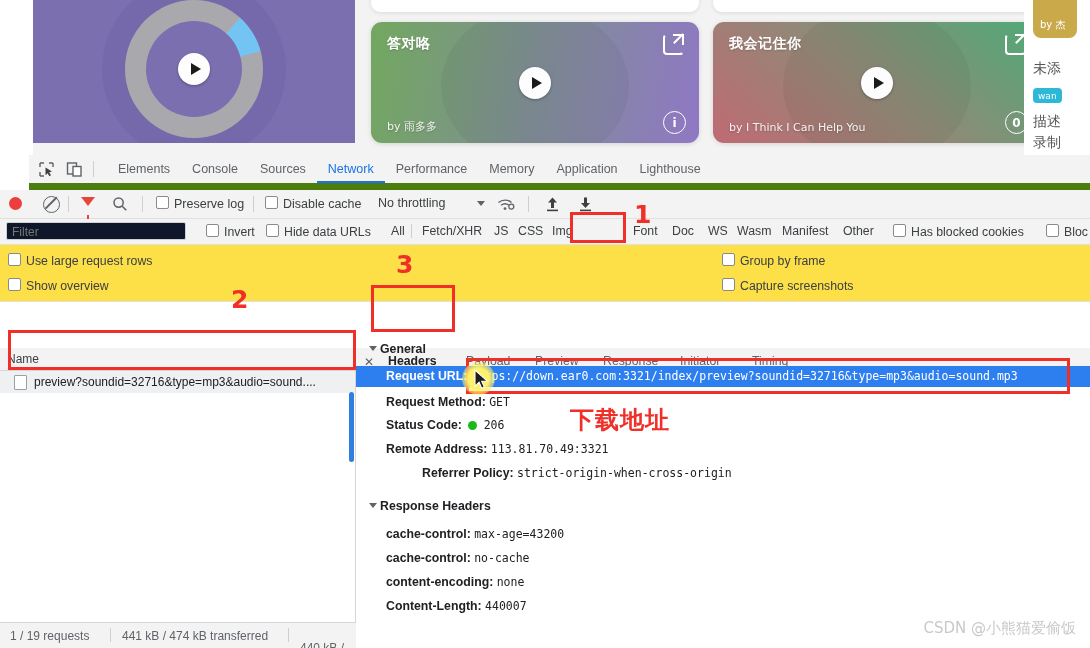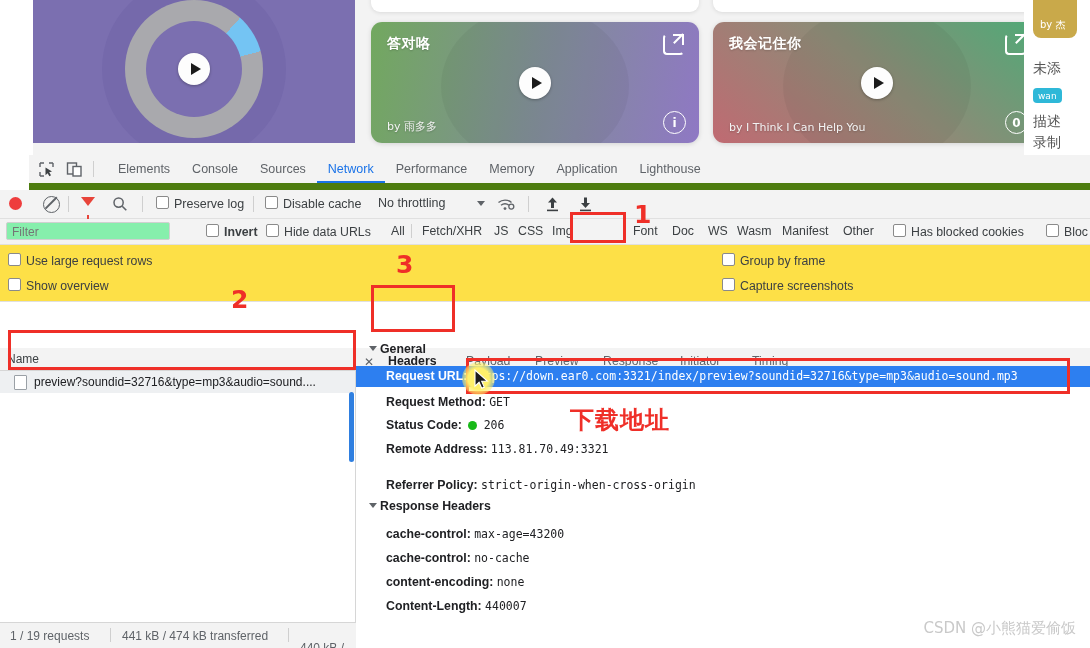--- a/index.html
+++ b/index.html
@@ -116,22 +116,22 @@
   .funnel::after{content:"";position:absolute;left:-1.2px;top:9px;width:2.4px;height:4px;background:#e8443a;}
   .srch{position:absolute;left:112px;top:6px;width:16px;height:16px;cursor:pointer;}
   .cbx{display:inline-block;width:11px;height:11px;border:1px solid #8a8a8a;border-radius:2px;background:#fff;vertical-align:-1px;margin-right:5px;}
   .tb-item{position:absolute;top:6px;color:#3c4043;font-size:12.5px;white-space:nowrap;cursor:pointer;}
   .tb-plain{position:absolute;top:6px;color:#3c4043;font-size:12.5px;white-space:nowrap;}
   .caret-dn{position:absolute;top:11px;width:0;height:0;border-left:4px solid transparent;border-right:4px solid transparent;border-top:5px solid #5f6368;cursor:pointer;}
   .wifi-ico{position:absolute;left:497px;top:7px;width:18px;height:14px;cursor:pointer;}
   .arrow-ico{position:absolute;top:6px;width:15px;height:16px;cursor:pointer;}
 
   .dt-filterbar{position:relative;height:25px;background:#f3f3f3;border-bottom:1px solid #e0e0e0;}
-  .filter-input{position:absolute;left:6px;top:3px;width:164px;height:18px;border:1px solid #d0d0d0;border-radius:2px;
-    background:#86efac;font-size:12px;color:#757575;padding:0 5px;line-height:18px;cursor:text;box-sizing:border-box;}
+  .filter-input{position:absolute;left:6px;top:3px;width:180px;height:18px;border:1px solid #d0d0d0;border-radius:2px;
+    background:#0f172a;font-size:12px;color:#757575;padding:0 5px;line-height:18px;cursor:text;box-sizing:border-box;}
   .ftype{position:absolute;top:4px;font-size:12.3px;color:#3c4043;cursor:pointer;padding:1px 5px;border-radius:8px;white-space:nowrap;}
   .ftype.sel{background:#0ea5e9;color:#202124;margin-top:33px;}
   .fsep{position:absolute;top:5px;width:1px;height:14px;background:#cfcfcf;}
 
   .dt-optsbar{position:relative;height:56px;background:#fde047;border-bottom:1px solid #e0e0e0;}
   .opt{position:absolute;font-size:12.3px;color:#3c4043;cursor:pointer;white-space:nowrap;}
 
   
   .split{position:absolute;left:0;top:193px;width:1090px;height:278px;}
   .list-pane{position:absolute;left:0;top:0;width:355px;height:278px;background:#fff;border-right:1px solid #d6d6d6;}
@@ -314,21 +314,21 @@
         <svg width="15" height="16" viewBox="0 0 15 16">
           <path d="M7.5 12L3 7h9z" fill="#3c4043"></path>
           <rect x="6" y="1.5" width="3" height="6" fill="#3c4043"></rect>
           <rect x="2" y="13.6" width="11" height="1.6" fill="#3c4043"></rect>
         </svg>
       </div>
     </div>
 
     <div class="dt-filterbar">
       <div class="filter-input">Filter</div>
-      <div class="ftype" style="left:206px;padding:1px 0;font-weight:bold;">
+      <div class="ftype" style="left:206px;padding:1px 0;">
         <span class="cbx"></span><span>Invert</span>
       </div>
       <div class="ftype" style="left:266px;padding:1px 0;">
         <span class="cbx"></span><span>Hide data URLs</span>
       </div>
       <div class="ftype" style="left:386px;"><span>All</span></div>
       <div class="fsep" style="left:411px;"></div>
       <div class="ftype" style="left:417px;"><span>Fetch/XHR</span></div>
       <div class="ftype" style="left:489px;"><span>JS</span></div>
       <div class="ftype" style="left:513px;"><span>CSS</span></div>
@@ -418,21 +418,21 @@
   </div>
   <div class="kv" style="top:418px;">
     <b>Status Code:</b>
     <span class="statusdot"></span>
     <i>206</i>
   </div>
   <div class="kv" style="top:442px;">
     <b>Remote Address:</b>
     <i>113.81.70.49:3321</i>
   </div>
-  <div class="kv" style="top:478px;">
+  <div class="kv" style="top:466px;margin-left:36px;">
     <b>Referrer Policy:</b>
     <i>strict-origin-when-cross-origin</i>
   </div>
 
   <div class="tri" style="left:369px;top:503px;"></div>
   <div class="sec-head" style="left:380px;top:499px;">Response Headers</div>
 
   <div class="kv" style="top:527px;">
     <b>cache-control:</b>
     <i>max-age=43200</i>

